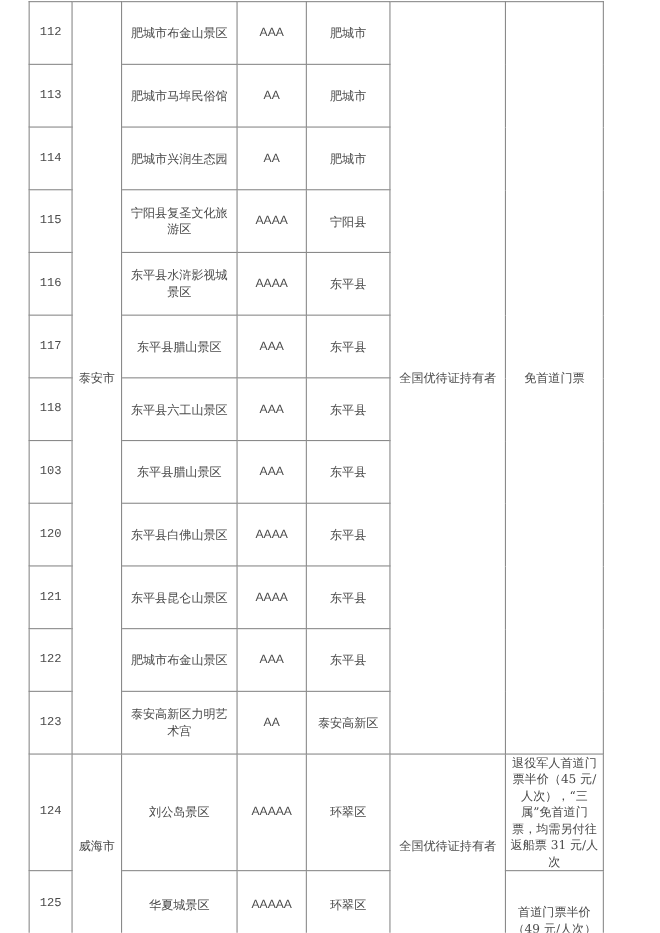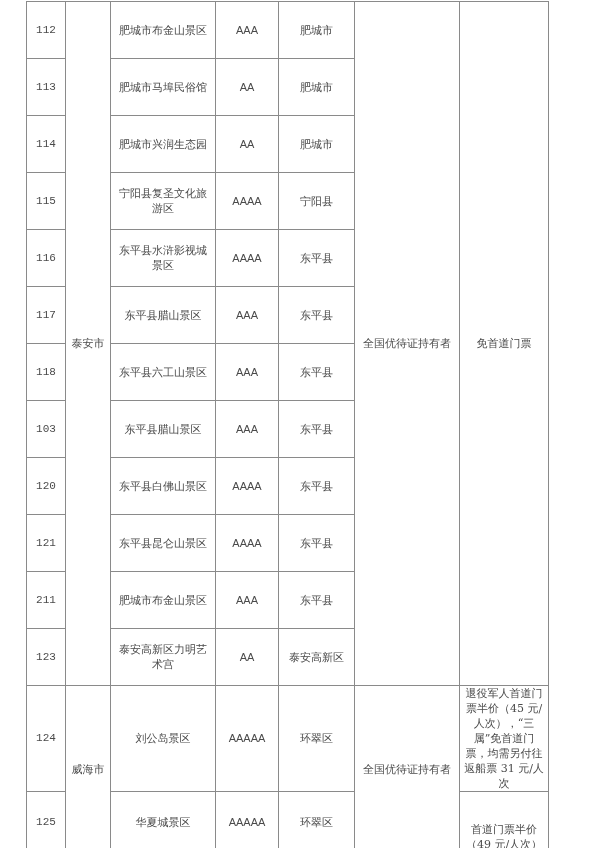--- a/index.html
+++ b/index.html
@@ -129,21 +129,21 @@
       <td class="col-level">AAAA</td>
       <td>东平县</td>
     </tr>
     <tr class="row-std">
       <td class="col-no">121</td>
       <td>东平县昆仑山景区</td>
       <td class="col-level">AAAA</td>
       <td>东平县</td>
     </tr>
     <tr class="row-std">
-      <td class="col-no">211</td>
+      <td class="col-no">122</td>
       <td>肥城市布金山景区</td>
       <td class="col-level">AAA</td>
       <td>东平县</td>
     </tr>
     <tr class="row-std">
       <td class="col-no">123</td>
       <td>泰安高新区力明艺术宫</td>
       <td class="col-level">AA</td>
       <td>泰安高新区</td>
     </tr>

